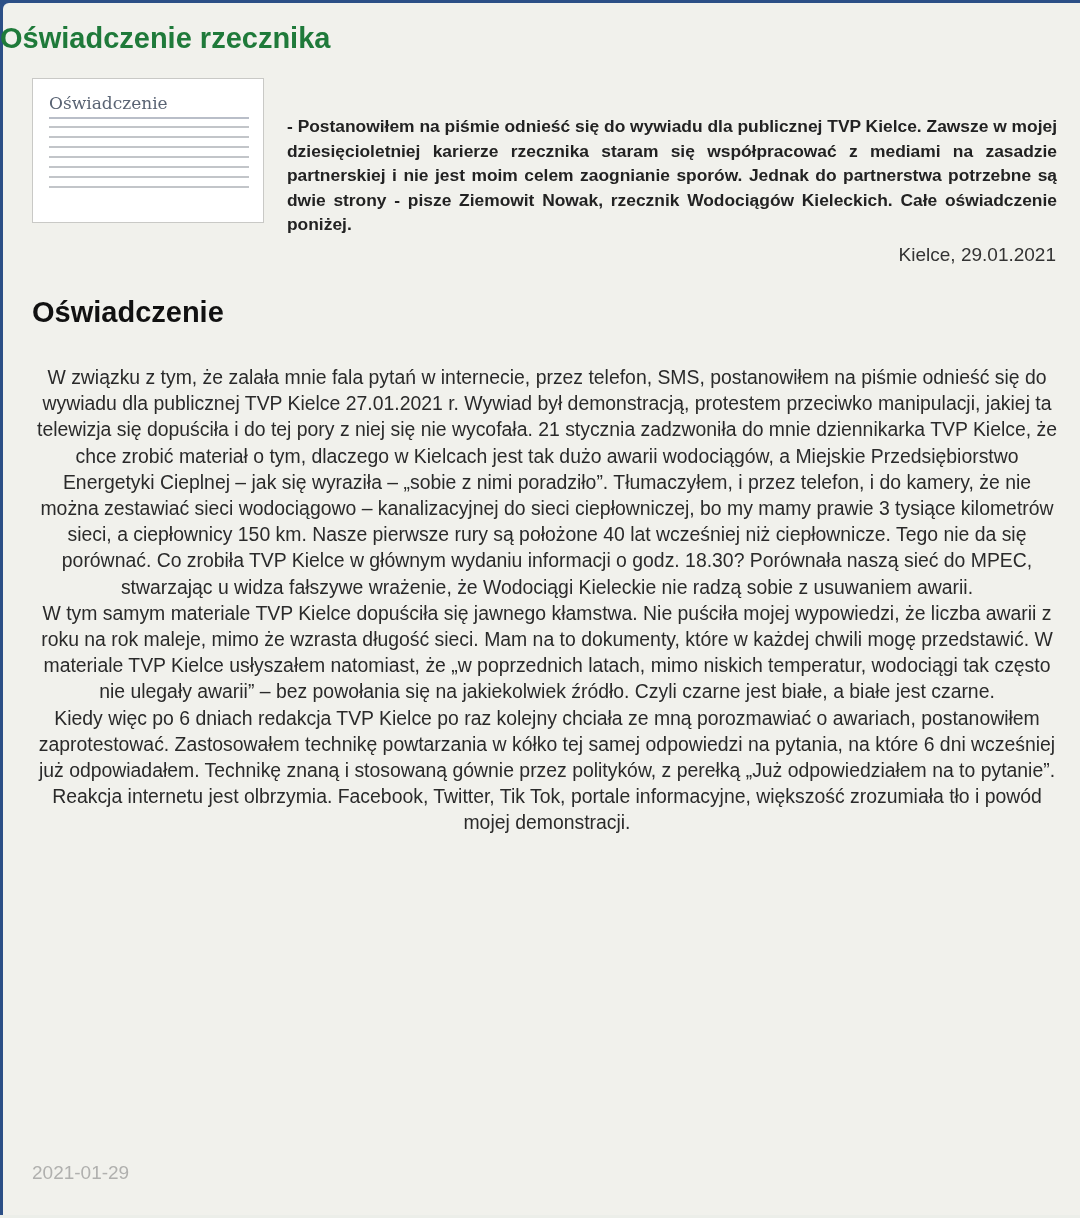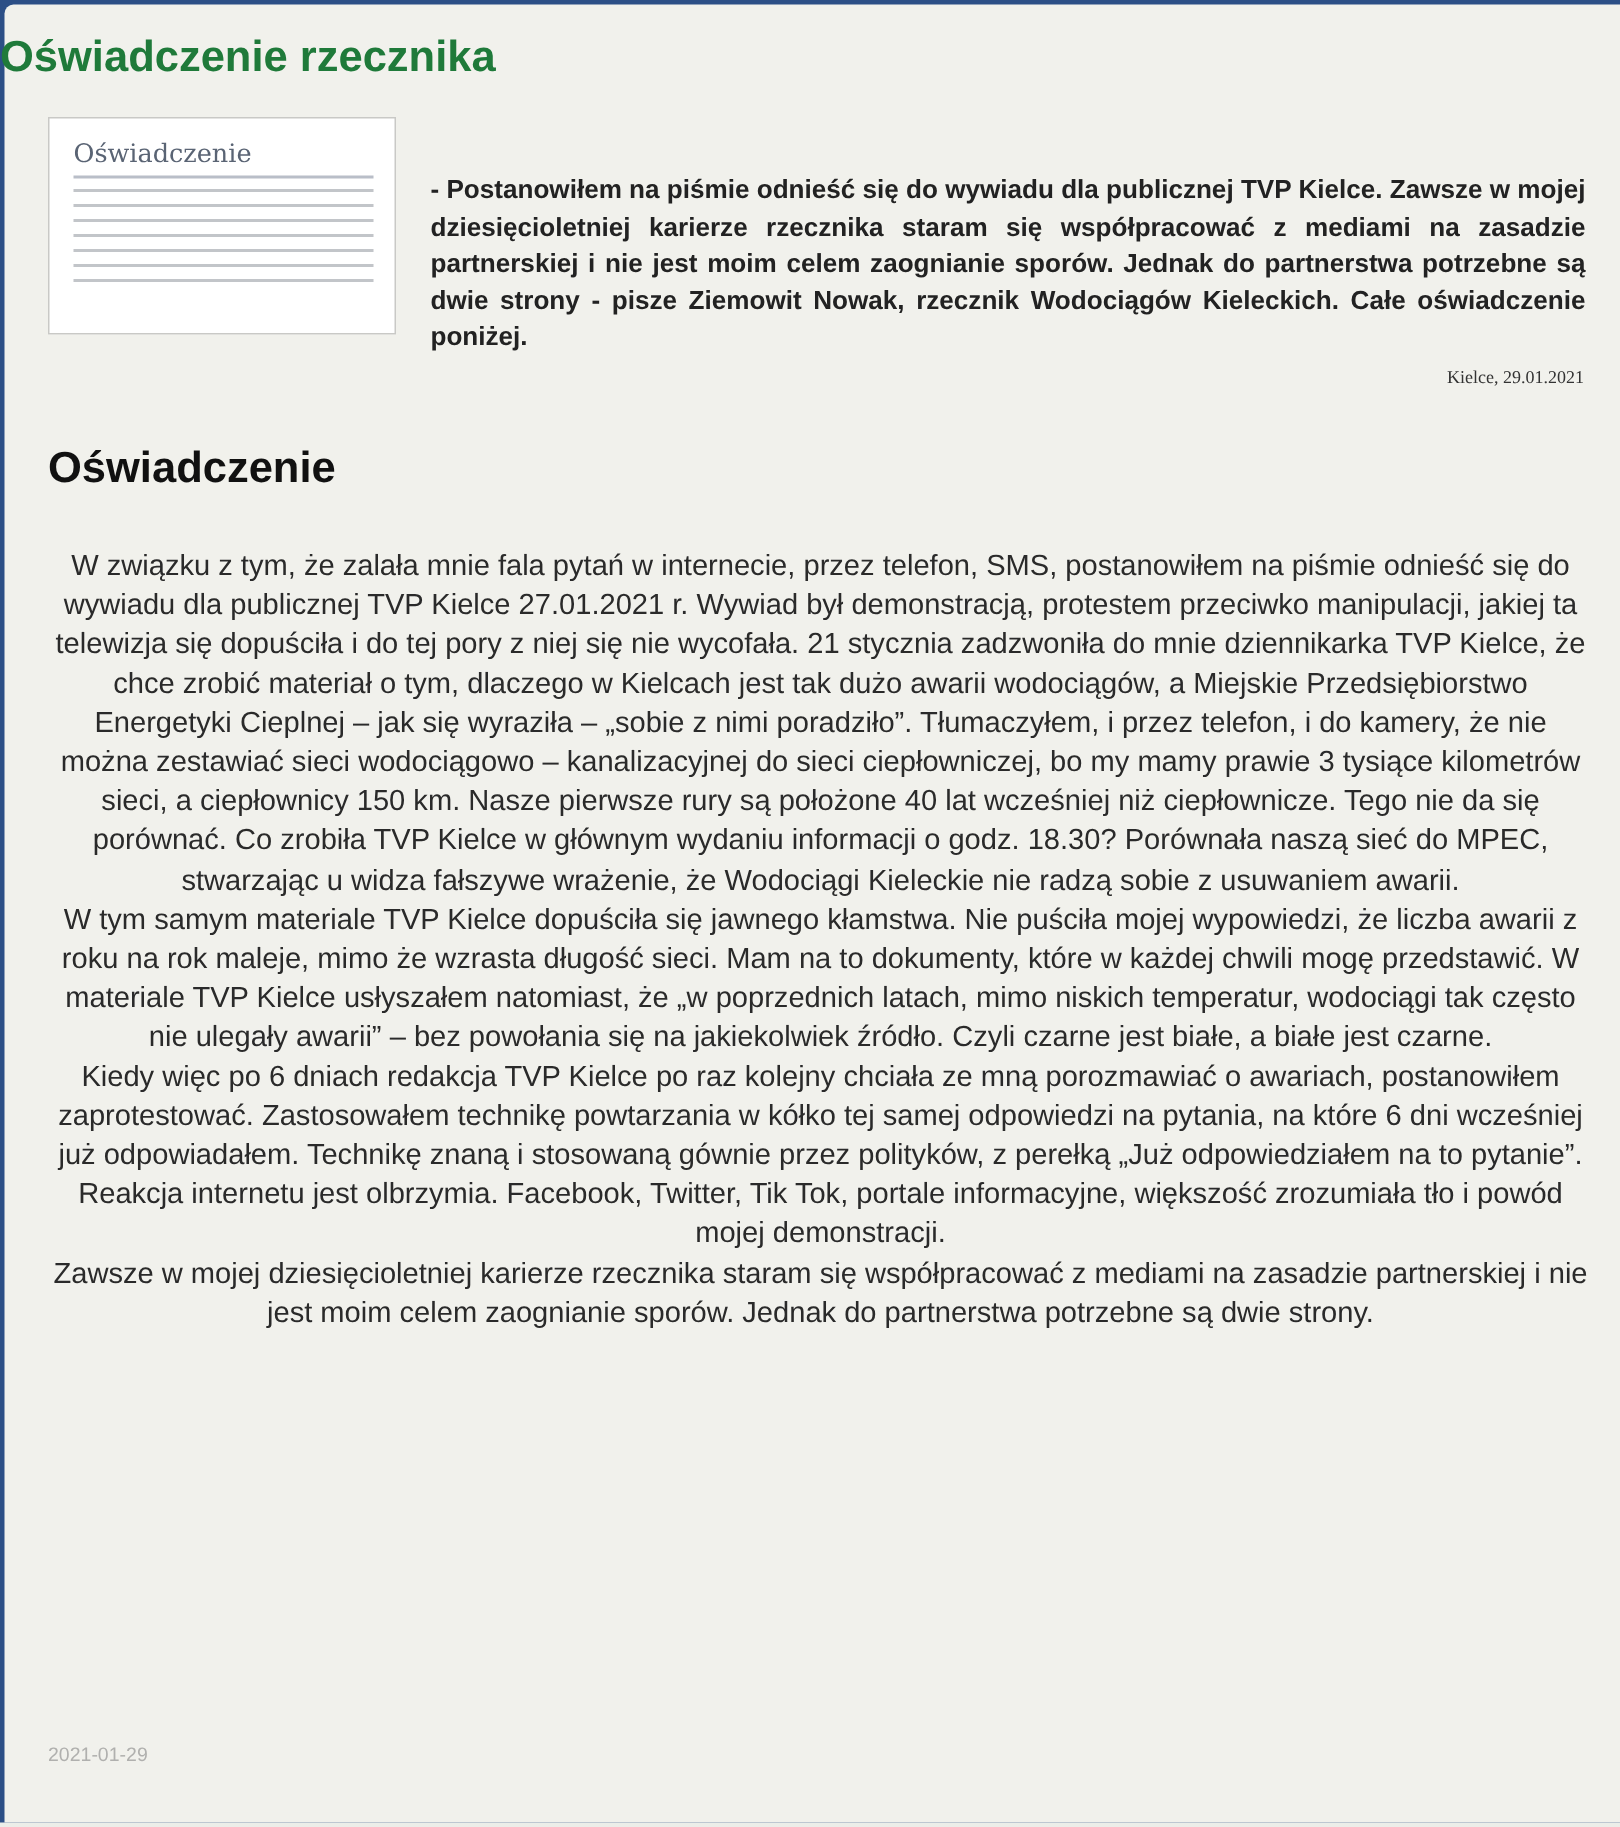--- a/index.html
+++ b/index.html
@@ -28,36 +28,36 @@
     }
     .thumb-lines { margin-top: 7px; }
     .thumb-line { height: 2px; background: #9a9ea5; margin: 0 0 8px 0; opacity: .6; }
     .lead {
       position: absolute; left: 287px; top: 75px; width: 770px;
       font-weight: bold; font-size: 17.4px; line-height: 24.5px; color: #222;
       text-align: justify;
       margin-top: 39px;
     }
     .place-date {
-      position: absolute; right: 24px; top: 244px; font-size: 12px; color: #333; font-family: Liberation Serif, serif;
+      position: absolute; right: 24px; top: 244px; font-size: 19px; color: #333;
     }
     .heading {
       position: absolute; left: 32px; top: 296px; font-weight: bold; font-size: 29px; color: #111;
     }
     .body {
       position: absolute; left: 32px; top: 364px; width: 1030px;
       font-size: 19.4px; line-height: 26.2px; color: #2a2a2a; text-align: center;
     }
     .body p { margin: 0; }
     .sig {
       position: absolute; right: 24px; top: 1028px; text-align: right;
       font-weight: bold; font-size: 19.4px; line-height: 27px; color: #1d1d1d;
     }
     .footer-date {
-      position: absolute; left: 32px; top: 1162px; font-size: 13px; color: #b0b0ae;
+      position: absolute; left: 32px; top: 1162px; font-size: 19px; color: #b0b0ae;
     }
   </style>
 </head>
 <body>
 
 <div class="frame">
 </div>
 
 <div class="title">Oświadczenie rzecznika</div>
 
@@ -77,21 +77,20 @@
 <div class="lead">- Postanowiłem na piśmie odnieść się do wywiadu dla publicznej TVP Kielce. Zawsze w mojej dziesięcioletniej karierze rzecznika staram się współpracować z mediami na zasadzie partnerskiej i nie jest moim celem zaognianie sporów. Jednak do partnerstwa potrzebne są dwie strony - pisze Ziemowit Nowak, rzecznik Wodociągów Kieleckich. Całe oświadczenie poniżej.</div>
 
 <div class="place-date">Kielce, 29.01.2021</div>
 
 <div class="heading">Oświadczenie</div>
 
 <div class="body">
   <p>W związku z tym, że zalała mnie fala pytań w internecie, przez telefon, SMS, postanowiłem na piśmie odnieść się do wywiadu dla publicznej TVP Kielce 27.01.2021 r.  Wywiad był demonstracją, protestem przeciwko manipulacji, jakiej ta telewizja się dopuściła i do tej pory z niej się nie wycofała. 21 stycznia zadzwoniła do mnie dziennikarka TVP Kielce, że chce zrobić materiał o tym, dlaczego w Kielcach jest tak dużo awarii wodociągów, a Miejskie Przedsiębiorstwo Energetyki Cieplnej – jak się wyraziła – „sobie z nimi poradziło”. Tłumaczyłem, i przez telefon, i do kamery, że nie można zestawiać sieci wodociągowo – kanalizacyjnej do sieci ciepłowniczej, bo my mamy prawie 3 tysiące kilometrów sieci, a ciepłownicy 150 km. Nasze pierwsze rury są położone 40 lat wcześniej niż ciepłownicze. Tego nie da się porównać. Co zrobiła TVP Kielce w głównym wydaniu informacji o godz. 18.30? Porównała naszą sieć do MPEC, stwarzając u widza fałszywe wrażenie, że Wodociągi Kieleckie nie radzą sobie z usuwaniem awarii.</p>
   <p>W tym samym materiale TVP Kielce dopuściła się jawnego kłamstwa. Nie puściła mojej wypowiedzi, że liczba awarii z roku na rok maleje, mimo że wzrasta długość sieci. Mam na to dokumenty, które w każdej chwili mogę przedstawić. W materiale TVP Kielce usłyszałem natomiast, że „w poprzednich latach, mimo niskich temperatur, wodociągi tak często nie ulegały awarii” – bez powołania się na jakiekolwiek źródło. Czyli czarne jest białe, a białe jest czarne.</p>
   <p>Kiedy więc po 6 dniach redakcja TVP Kielce po raz kolejny chciała ze mną porozmawiać o awariach, postanowiłem zaprotestować. Zastosowałem technikę powtarzania w kółko tej samej odpowiedzi na pytania, na które 6 dni wcześniej już odpowiadałem. Technikę znaną i stosowaną gównie przez polityków, z perełką „Już odpowiedziałem na to pytanie”. Reakcja internetu jest olbrzymia. Facebook, Twitter, Tik Tok, portale informacyjne, większość zrozumiała tło i powód mojej demonstracji.</p>
-  <p>Zawsze w mojej dziesięcioletniej karierze rzecznika staram się współpracować z mediami na zasadzie partnerskiej i nie jest moim celem zaognianie sporów. Jednak do partnerstwa potrzebne są dwie strony.</p>
 </div>
 
 <div class="sig">
 </div>
 
 <div class="footer-date">2021-01-29</div>
 
 <div class="bottom-strip"></div>
 
 </body></html>

